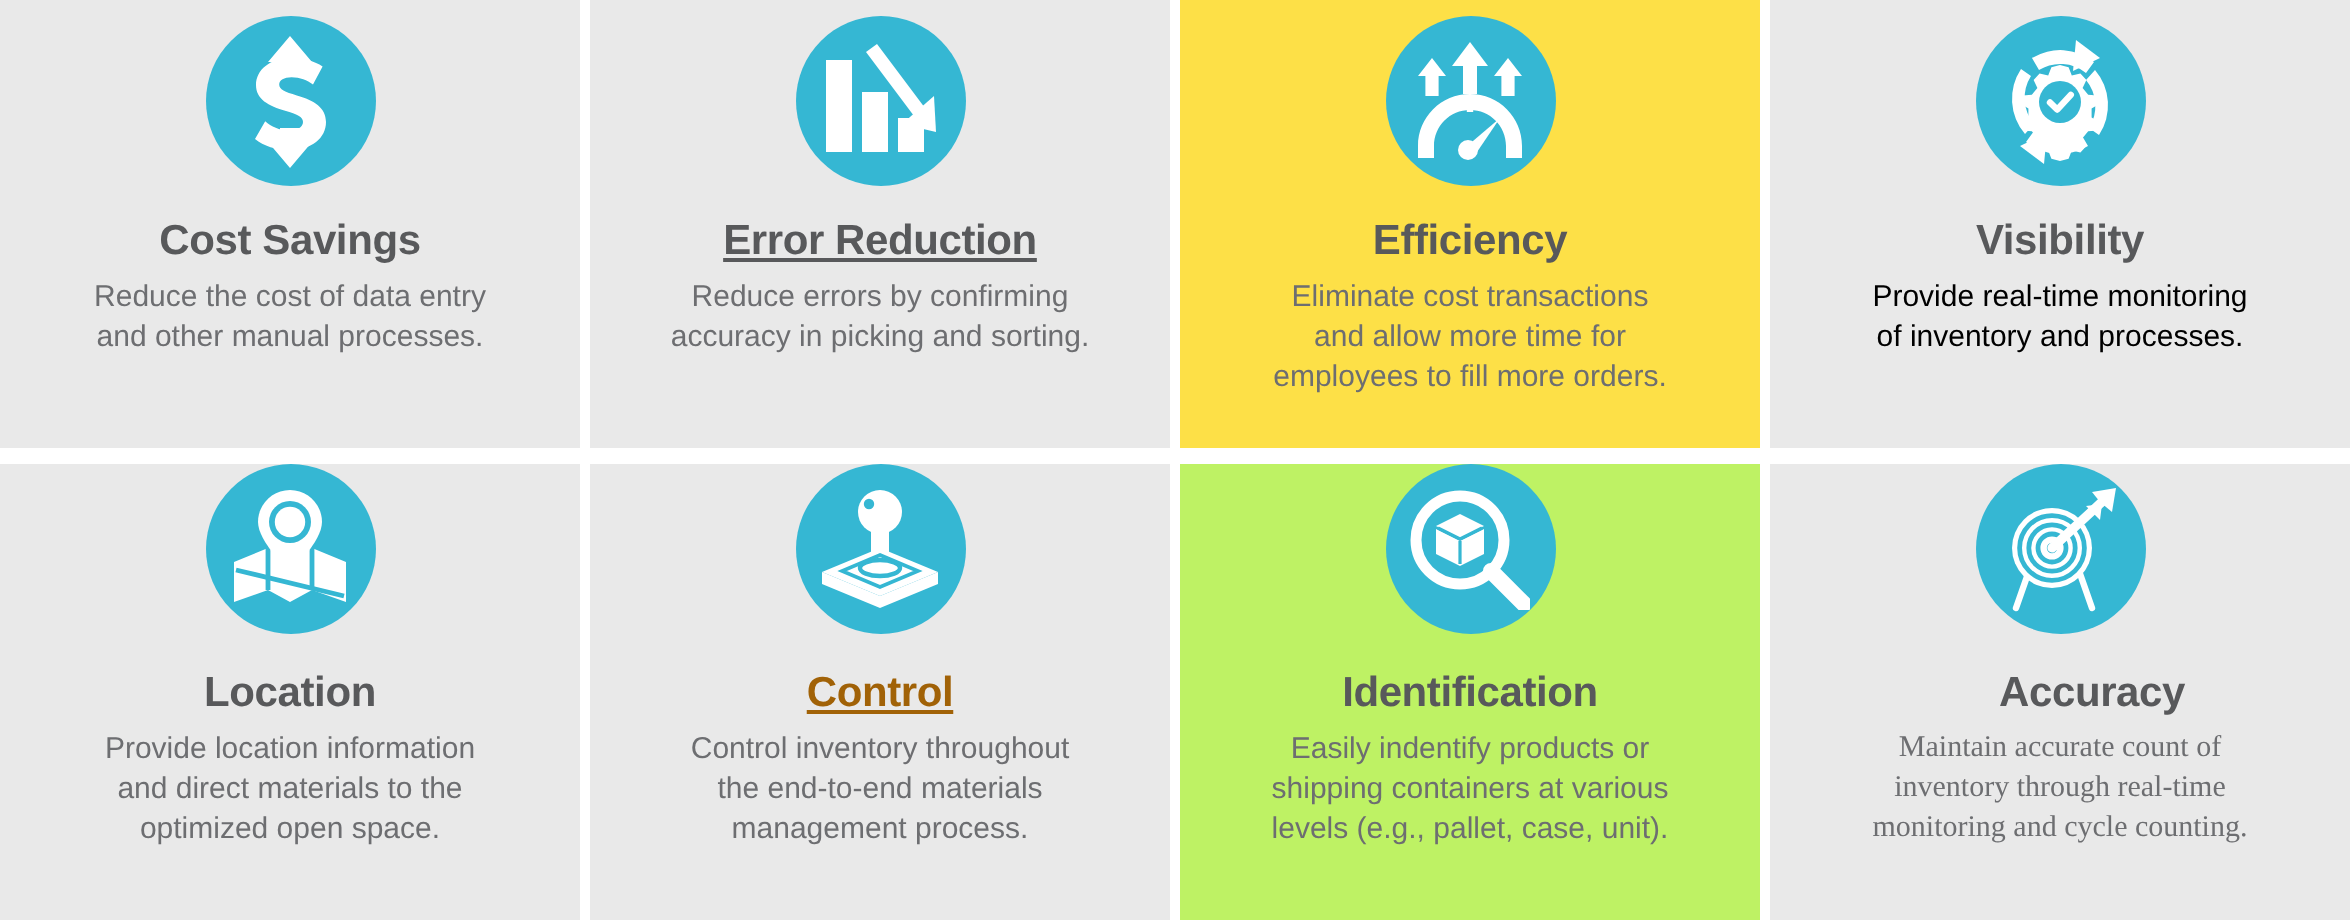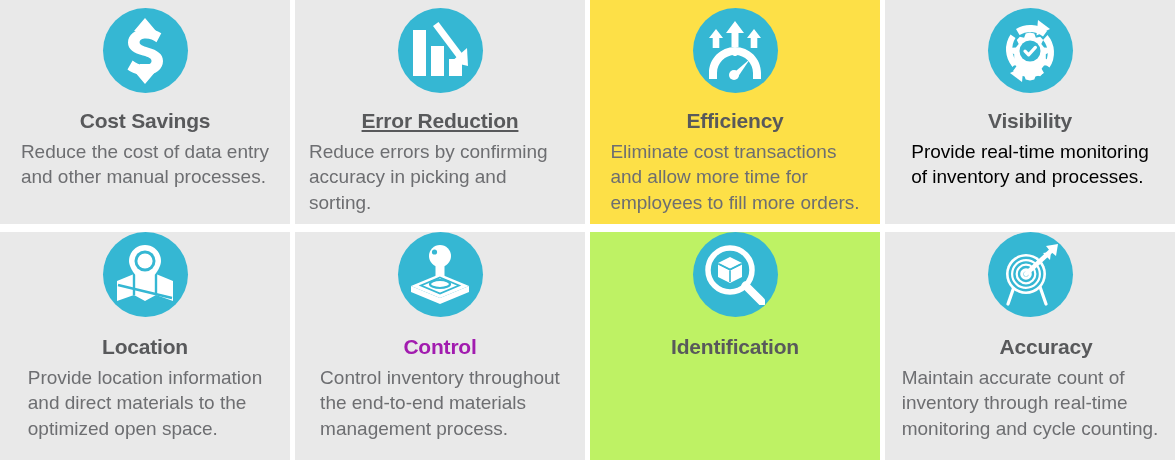--- a/index.html
+++ b/index.html
@@ -58,22 +58,23 @@
   .card-title {
     font-size: 21px;
     font-weight: bold;
     color: #58595b;
     letter-spacing: -0.2px;
     margin-top: 16px;
     line-height: 1.1;
     text-align: center;
   }
   .card-desc {
-    font-size: 19px;
+    font-size: 15px;
     color: #6d6e71;
+    text-align: center;
     line-height: 1.33;
     margin-top: 7px;
     max-width: 262px;
     white-space: pre-line;
   }
   .cell.r2 .card-title { margin-top: 18px; }
 </style>
 </head>
 <body>
 
@@ -202,21 +203,21 @@
             <circle cx="31" cy="12" r="11"></circle>
           </g>
 
           <circle cx="25.5" cy="8" r="2.6" fill="#35b7d3"></circle>
 
           <ellipse cx="31" cy="40" rx="10" ry="4" fill="none" stroke="#35b7d3" stroke-width="2.2"></ellipse>
 
           <path d="M31 33.5 L50 41.5 L31 49.5 L12 41.5 Z" fill="none" stroke="#35b7d3" stroke-width="1.8"></path>
         </svg>
       </div>
-      <div class="card-title" style="color: #a21caf;">Control</div>
+      <div class="card-title" style="color: #a16207; text-decoration: underline;">Control</div>
       <div class="card-desc" style="color: rgb(109, 110, 113);">Control inventory throughout
 the end-to-end materials
 management process.</div>
     </div>
 
     <div class="cell r2" style="background: #bef264;">
       <div class="icon-badge" style="background: rgb(53, 183, 211);">
         <svg width="60" height="60" viewBox="0 0 60 60" aria-hidden="true">
           <circle cx="25" cy="25" r="22" fill="none" stroke="#ffffff" stroke-width="5.5"></circle>
           <path d="M40.5 40.5 L57 57" stroke="#ffffff" stroke-width="8" stroke-linecap="round"></path>
@@ -226,20 +227,23 @@
             <path d="M13 19.5 L25 25.5 L25 38 L13 32 Z"></path>
             <path d="M37 19.5 L25 25.5 L25 38 L37 32 Z"></path>
           </g>
           <g stroke="#35b7d3" stroke-width="1.6" fill="none">
             <path d="M25 25.5 L25 37"></path>
             <path d="M14 19 L25 24.5 L36 19"></path>
           </g>
         </svg>
       </div>
       <div class="card-title" style="color: rgb(88, 89, 91);">Identification</div>
+      <div class="card-desc" style="color: rgb(109, 110, 113);">Easily indentify products or
+shipping containers at various
+levels (e.g., pallet, case, unit).</div>
     </div>
 
     <div class="cell r2" style="background: rgb(233, 233, 233);">
       <div class="icon-badge" style="background: rgb(53, 183, 211);">
         <svg width="62" height="62" viewBox="0 0 62 62" aria-hidden="true">
 
           <g stroke="#ffffff" stroke-width="3.2" stroke-linecap="round">
             <path d="M16 40 L9 60"></path>
             <path d="M40 40 L47 60"></path>
           </g>
@@ -252,19 +256,19 @@
 
           <path d="M27 30 L53 6" stroke="#ffffff" stroke-width="4.6" stroke-linecap="round"></path>
 
           <g fill="#ffffff">
             <path d="M47 2 L59 0 L57 12 L51 7 Z"></path>
             <path d="M44 9 L52 8 L51 16 Z"></path>
           </g>
         </svg>
       </div>
       <div class="card-title" style="color: rgb(88, 89, 91); margin-left: 32px;">Accuracy</div>
-      <div class="card-desc" style="color: rgb(109, 110, 113);">Maintain accurate count of
+      <div class="card-desc" style="color: rgb(109, 110, 113); font-family: Liberation Serif, serif;">Maintain accurate count of
 inventory through real-time
 monitoring and cycle counting.</div>
     </div>
 
   </div>
 </div>
 
 </body></html>

